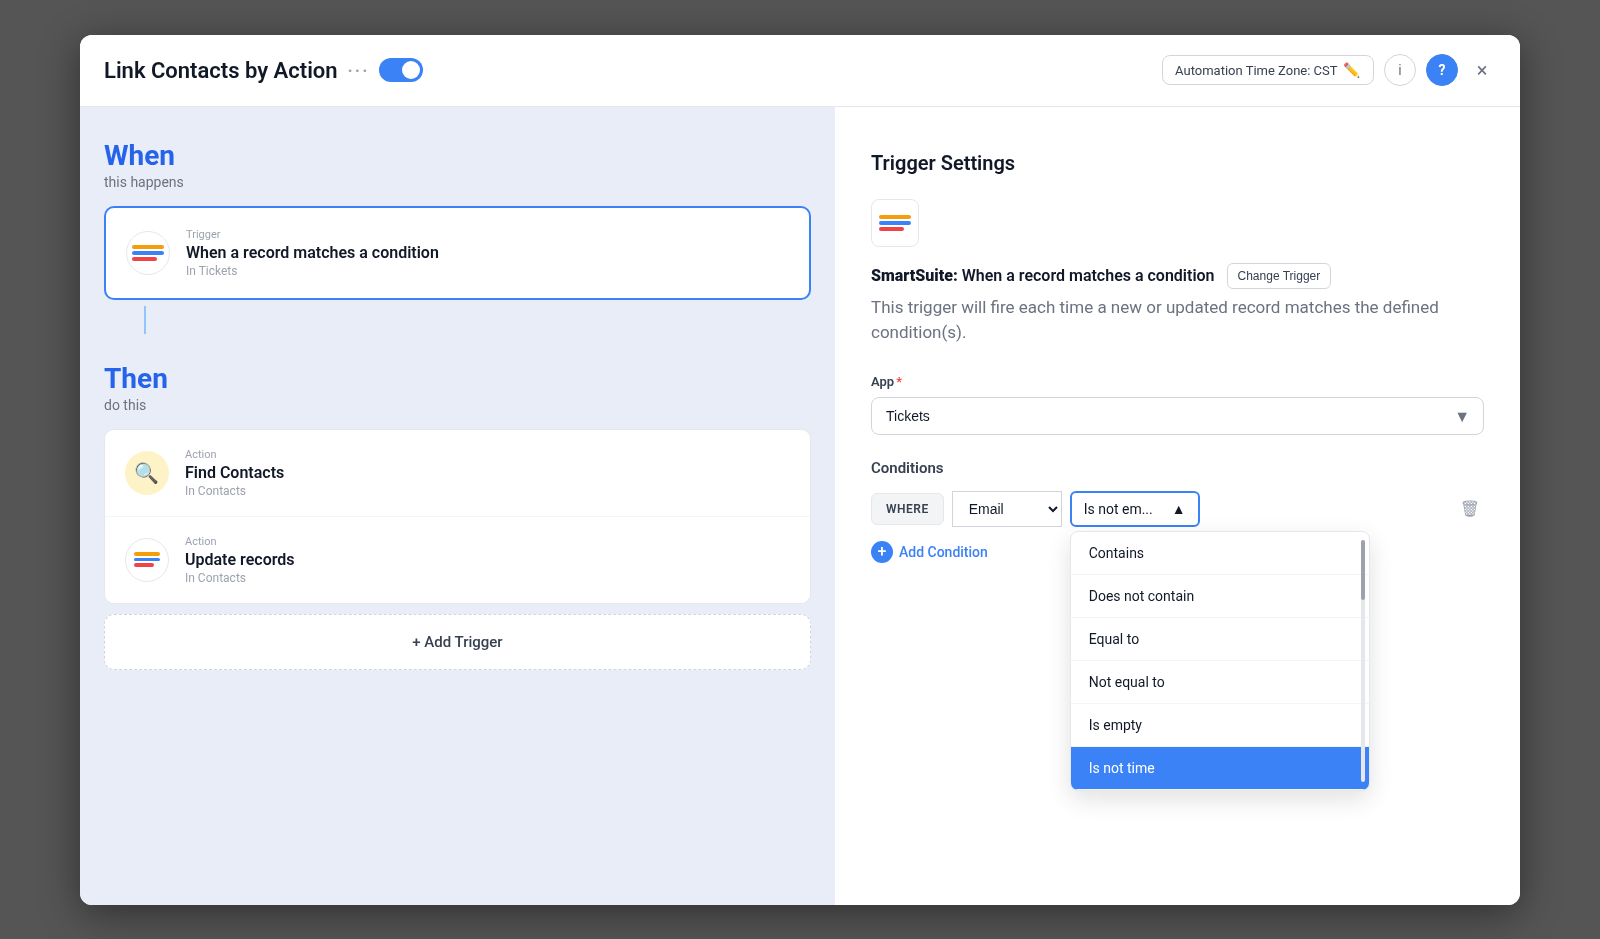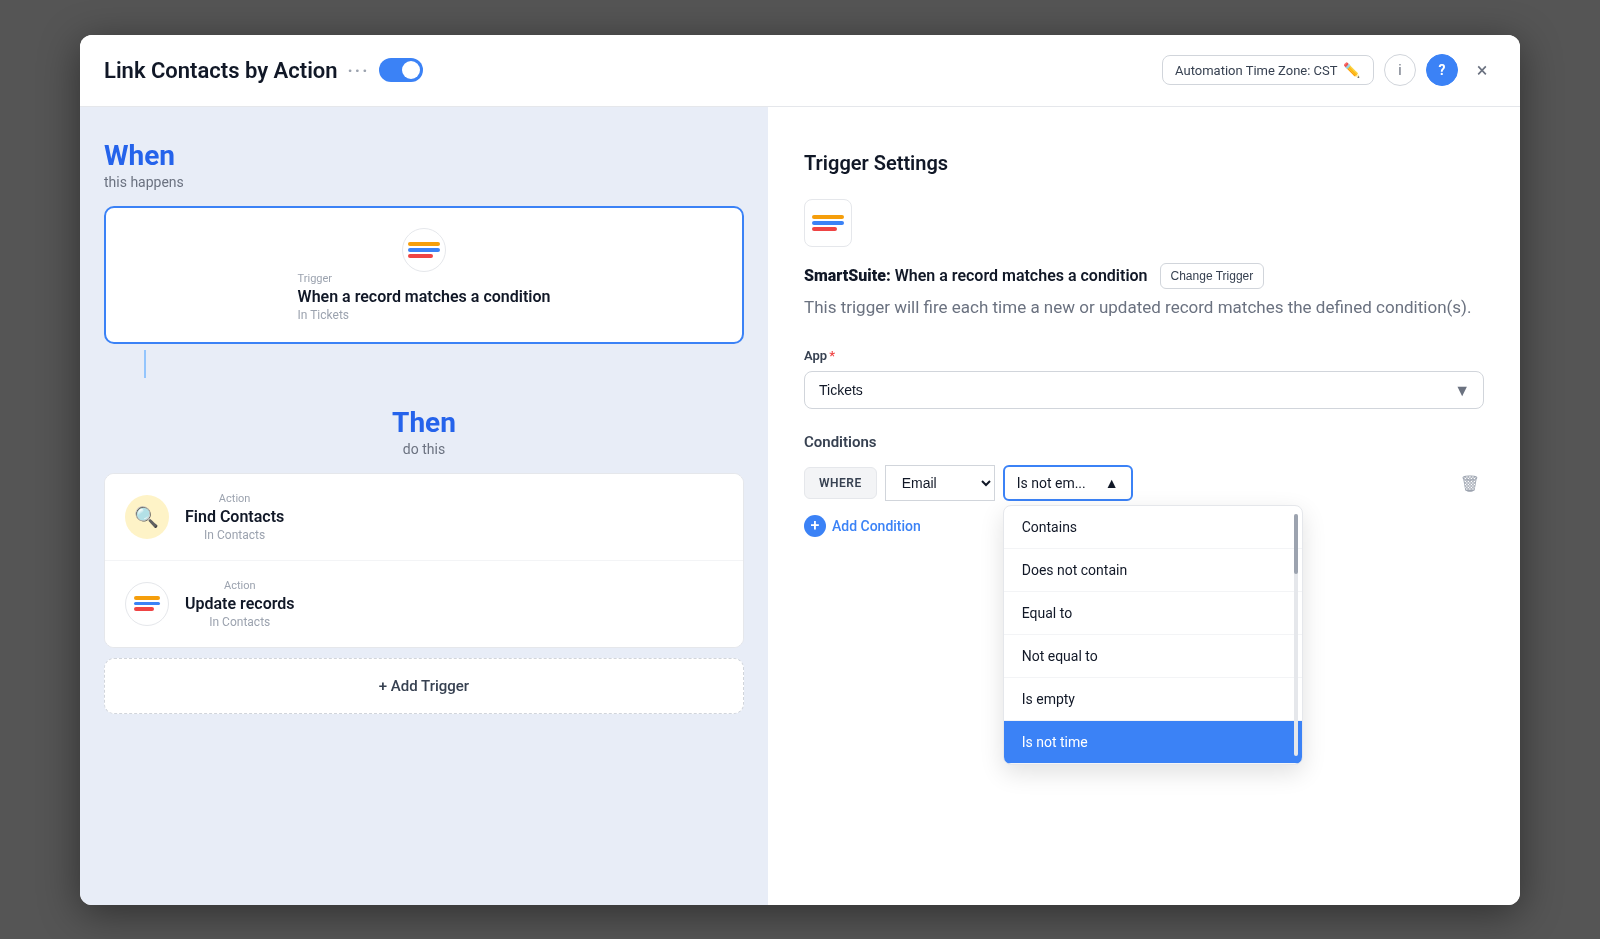--- a/index.html
+++ b/index.html
@@ -114,21 +114,21 @@
       font-size: 20px;
     }
     
     .body {
       display: flex;
       flex: 1;
       overflow: hidden;
     }
     
     .left-panel {
-      width: 688px;
+      width: 755px;
       background: #e8edf7;
       padding: 32px 24px;
       flex-shrink: 0;
       overflow-y: auto;
     }
     .section-label {
       font-size: 28px;
       font-weight: 700;
       color: #2563eb;
       margin-bottom: 2px;
@@ -138,23 +138,23 @@
       color: #6b7280;
       margin-bottom: 16px;
     }
     .trigger-card {
       background: #fff;
       border: 2px solid #3b82f6;
       border-radius: 10px;
       padding: 20px 20px;
       display: flex;
       align-items: center;
+      gap: 16px;
       margin-bottom: 6px;
       position: relative;
-      flex-direction: column;
     }
     .action-card {
       background: #fff;
       border: 1px solid #e5e7eb;
       border-radius: 10px;
       padding: 18px 20px;
       display: flex;
       align-items: center;
       gap: 16px;
       margin-bottom: 10px;
@@ -196,21 +196,20 @@
     }
     .connector-line {
       width: 2px;
       height: 28px;
       background: #93c5fd;
       margin-left: 40px;
       margin-bottom: 6px;
     }
     .then-section {
       margin-top: 28px;
-      text-align: center;
     }
     .then-cards {
       background: #fff;
       border: 1px solid #e5e7eb;
       border-radius: 10px;
       overflow: hidden;
       margin-bottom: 10px;
     }
     .then-cards .action-card {
       border-radius: 0;

